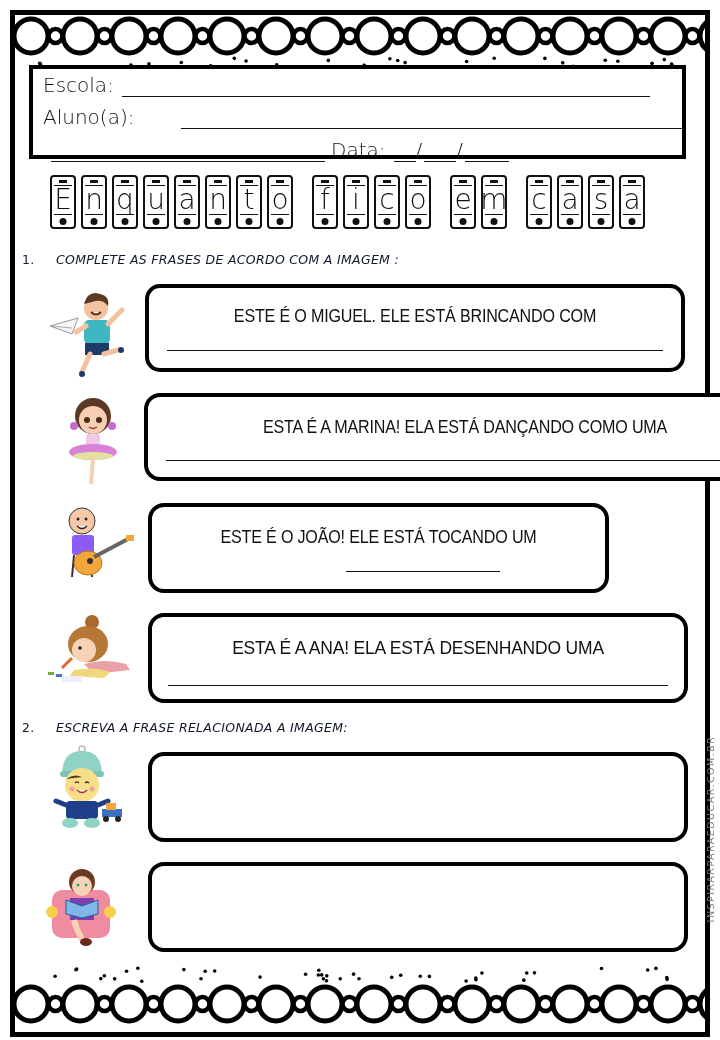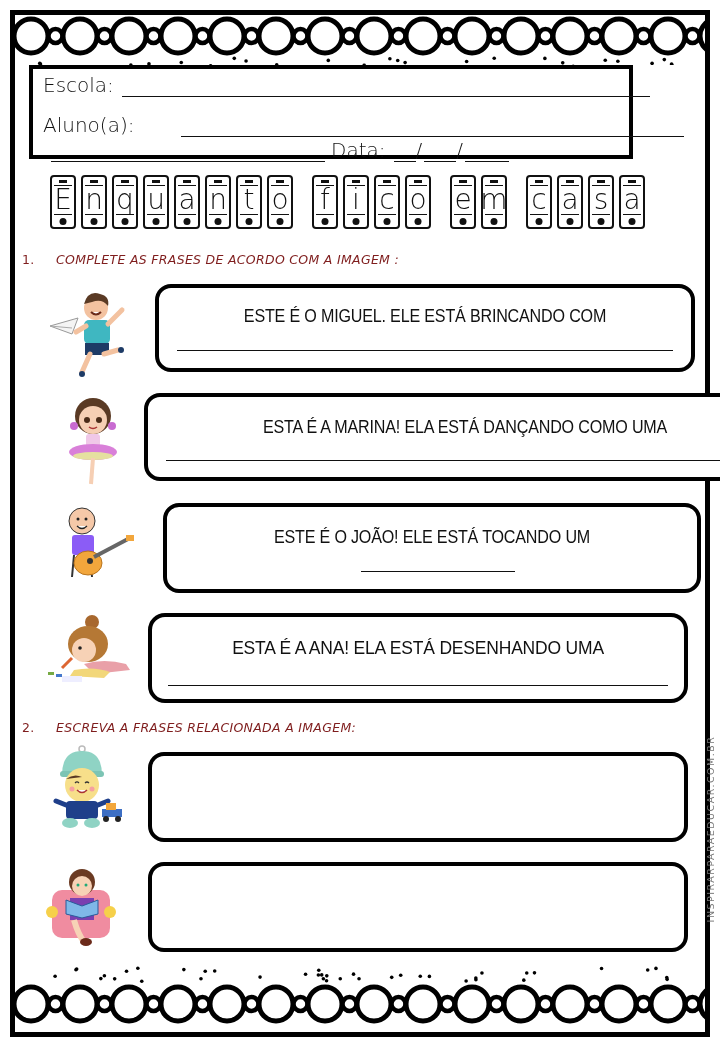--- a/index.html
+++ b/index.html
@@ -1,29 +1,29 @@
 <!DOCTYPE html>
 <html><head>
 <meta charset="utf-8">
 <style>
   html, body { margin:0; padding:0; background:#ffffff; }
   body { width:720px; height:1040px; position:relative; overflow:hidden; font-family:"Liberation Sans", sans-serif; color:#111; }
   .frame { position:absolute; left:10px; top:10px; width:690px; height:1017px; border:5px solid #000; box-sizing:content-box; }
   .border-band { position:absolute; left:15px; width:690px; height:50px; overflow:hidden; }
   .border-band svg { display:block; }
-  .header-box { position:absolute; left:29px; top:65px; width:604px; height:94px; border:4px solid #000; box-sizing:border-box; }
+  .header-box { position:absolute; left:29px; top:65px; width:657px; height:94px; border:4px solid #000; box-sizing:border-box; }
   .hdr-row { position:absolute; left:10px; font-size:20px; font-family:"DejaVu Sans", sans-serif; font-weight:300; color:#111; white-space:nowrap; display:flex; align-items:flex-end; }
   .hdr-line { display:inline-block; border-bottom:1.5px solid #111; height:18px; margin-left:8px; }
   .title { position:absolute; left:50px; top:175px; height:58px; display:flex; gap:0; }
   .phone { width:26px; height:54px; border:2.5px solid #111; border-radius:4px; box-sizing:border-box; margin-right:5px; position:relative; background:#fff; }
   .phone .spk { position:absolute; top:3px; left:50%; width:8px; height:2.5px; background:#111; transform:translateX(-50%); }
   .phone .scr { position:absolute; top:8px; left:2px; right:2px; bottom:12px; border-top:1.5px solid #111; border-bottom:1.5px solid #111; display:flex; align-items:center; justify-content:center; font-family:"DejaVu Sans", sans-serif; font-size:28px; font-weight:200; line-height:1; color:#111; }
   .phone .btn { position:absolute; bottom:2.5px; left:50%; width:7px; height:7px; border-radius:50%; background:#111; transform:translateX(-50%); }
   .word-gap { width:14px; }
-  .q-heading { position:absolute; left:22px; font-family:"DejaVu Sans", sans-serif; font-size:12.5px; letter-spacing:0.3px; color:#7f1d1d; white-space:nowrap; font-style:italic; transform:scaleY(1.05); }
+  .q-heading { position:absolute; left:22px; font-family:"DejaVu Sans", sans-serif; font-size:12.5px; letter-spacing:0.3px; color:#0f172a; white-space:nowrap; font-style:italic; transform:scaleY(1.05); }
   .q-heading .num { display:inline-block; width:34px; font-style:normal; }
   .card { position:absolute; border:4px solid #000; border-radius:16px; box-sizing:border-box; background:#fff; }
   .card .sentence { position:absolute; left:0; right:0; text-align:center; font-family:"Liberation Sans", sans-serif; font-size:17.5px; letter-spacing:-0.2px; color:#111; transform:scaleX(0.92); white-space:nowrap; }
   .card .answer-line { position:absolute; border-bottom:1.5px solid #111; height:0; }
   .illus { position:absolute; }
   .watermark { position:absolute; left:704px; top:718px; width:12px; height:222px; }
   .watermark span { position:absolute; left:50%; top:50%; transform:translate(-50%,-50%) rotate(-90deg); font-family:"DejaVu Sans", sans-serif; font-size:9.5px; letter-spacing:1.5px; color:#777; white-space:nowrap; }
 </style>
 </head>
 <body>
@@ -178,21 +178,21 @@
       <circle cx="632.6981481481481" cy="9.954466735253774" r="1.8" fill="#000"></circle>
       <circle cx="511.73756858710567" cy="13.035931069958849" r="1.8" fill="#000"></circle>
     </svg>
 </div>
 
 <div class="header-box">
   <div class="hdr-row" style="top:4px;">
     <span>Escola:</span>
     <span class="hdr-line" style="width:528px;"></span>
   </div>
-  <div class="hdr-row" style="top:44px;gap:39px;">
+  <div class="hdr-row" style="top:36px;gap:39px;">
     <span>Aluno(a):</span>
     <span class="hdr-line" style="width:503px;"></span>
   </div>
   <div class="hdr-row" style="top:60px;">
     <span class="hdr-line" style="width:274px;"></span>
     <span style="margin-left:6px;margin-top:9px;">Data:</span>
     <span class="hdr-line" style="width:22px;"></span>
     <span>/</span>
     <span class="hdr-line" style="width:32px;margin-left:2px;"></span>
     <span>/</span>
@@ -310,21 +310,21 @@
     <rect x="36" y="32" width="26" height="24" rx="5" fill="#3fb7c1"></rect>
     <path d="M60,36 L74,22" stroke="#f3c2a0" stroke-width="5" stroke-linecap="round"></path>
     <path d="M38,38 L28,44" stroke="#f3c2a0" stroke-width="5" stroke-linecap="round"></path>
     <rect x="37" y="55" width="24" height="12" fill="#1d3b66"></rect>
     <path d="M42,66 L34,84" stroke="#f3c2a0" stroke-width="5" stroke-linecap="round"></path>
     <path d="M56,66 L70,62" stroke="#f3c2a0" stroke-width="5" stroke-linecap="round"></path>
     <circle cx="34" cy="86" r="3" fill="#1d3b66"></circle>
     <circle cx="73" cy="62" r="3" fill="#1d3b66"></circle>
   </svg>
 </div>
-<div class="card" style="left:155px;top:284px;width:540px;height:88px;">
+<div class="card" style="left:145px;top:284px;width:540px;height:88px;border-radius:15px;">
   <div class="sentence" style="top:18px;">ESTE É O MIGUEL. ELE ESTÁ BRINCANDO COM</div>
   <div class="answer-line" style="left:18px;right:18px;top:62px;"></div>
 </div>
 
 <div class="illus" style="left:62px;top:394px;">
   <svg width="62" height="92" viewBox="0 0 62 92">
     <circle cx="31" cy="22" r="18" fill="#5a3a24"></circle>
     <circle cx="31" cy="26" r="14" fill="#f6cfb4"></circle>
     <circle cx="25" cy="26" r="3" fill="#4a2b18"></circle>
     <circle cx="37" cy="26" r="3" fill="#4a2b18"></circle>
@@ -349,46 +349,46 @@
     <circle cx="26" cy="14" r="1.5" fill="#222"></circle>
     <path d="M17,21 Q22,26 27,21" stroke="#222" stroke-width="1.2" fill="#fff"></path>
     <rect x="12" y="30" width="22" height="20" rx="3" fill="#8b5cf6"></rect>
     <path d="M14,50 L12,72 M30,50 L32,72" stroke="#333" stroke-width="2"></path>
     <ellipse cx="28" cy="58" rx="14" ry="12" fill="#f2a63c" stroke="#b8741e" stroke-width="1"></ellipse>
     <circle cx="30" cy="56" r="3" fill="#333"></circle>
     <path d="M34,52 L68,34" stroke="#666" stroke-width="4"></path>
     <rect x="66" y="30" width="8" height="6" fill="#f2a63c"></rect>
   </svg>
 </div>
-<div class="card" style="left:163px;top:503px;width:538px;height:90px;">
+<div class="card" style="left:148px;top:503px;width:461px;height:90px;">
   <div class="sentence" style="top:20px;">ESTE É O JOÃO! ELE ESTÁ TOCANDO UM</div>
   <div class="answer-line" style="left:194px;width:154px;top:64px;"></div>
 </div>
 
 <div class="illus" style="left:44px;top:614px;">
   <svg width="96" height="72" viewBox="0 0 96 72">
     <circle cx="48" cy="8" r="7" fill="#a8682e"></circle>
     <ellipse cx="44" cy="30" rx="20" ry="18" fill="#b57835"></ellipse>
     <circle cx="40" cy="36" r="12" fill="#f7d2b6"></circle>
     <circle cx="36" cy="34" r="1.8" fill="#222"></circle>
     <path d="M28,44 L18,54" stroke="#d63" stroke-width="3"></path>
     <path d="M40,50 Q60,44 82,50 L86,56 L50,60 Z" fill="#e9a0a8"></path>
     <path d="M30,56 Q50,52 66,58 L60,64 L26,62 Z" fill="#f2d77a"></path>
     <rect x="4" y="58" width="6" height="3" fill="#7a4"></rect>
     <rect x="12" y="60" width="6" height="3" fill="#47c"></rect>
     <rect x="18" y="62" width="20" height="6" fill="#eef"></rect>
   </svg>
 </div>
-<div class="card" style="left:148px;top:613px;width:540px;height:90px;border-radius:17px;">
+<div class="card" style="left:148px;top:613px;width:540px;height:90px;">
   <div class="sentence" style="top:20px;font-size:19px;">ESTA É A ANA! ELA ESTÁ DESENHANDO UMA</div>
   <div class="answer-line" style="left:16px;right:16px;top:68px;"></div>
 </div>
 
 <div class="q-heading" style="top:720px;">
-  <span class="num">2.</span><span>ESCREVA A FRASES RELACIONADA A IMAGEM:</span>
+  <span class="num">2.</span><span>ESCREVA A FRASE RELACIONADA A IMAGEM:</span>
 </div>
 
 <div class="illus" style="left:50px;top:745px;">
   <svg width="76" height="86" viewBox="0 0 76 86">
     <circle cx="32" cy="4" r="3" fill="none" stroke="#bbb" stroke-width="1.5"></circle>
     <path d="M12,30 Q12,6 32,6 Q52,6 52,30 Z" fill="#8fd3c4"></path>
     <rect x="10" y="26" width="44" height="6" rx="3" fill="#7cc4b4"></rect>
     <circle cx="32" cy="40" r="17" fill="#f7df8a"></circle>
     <path d="M16,34 Q24,28 32,32" fill="#5a3a24"></path>
     <path d="M25,38 Q27,36 29,38 M35,38 Q37,36 39,38" stroke="#333" stroke-width="1.2" fill="none"></path>

